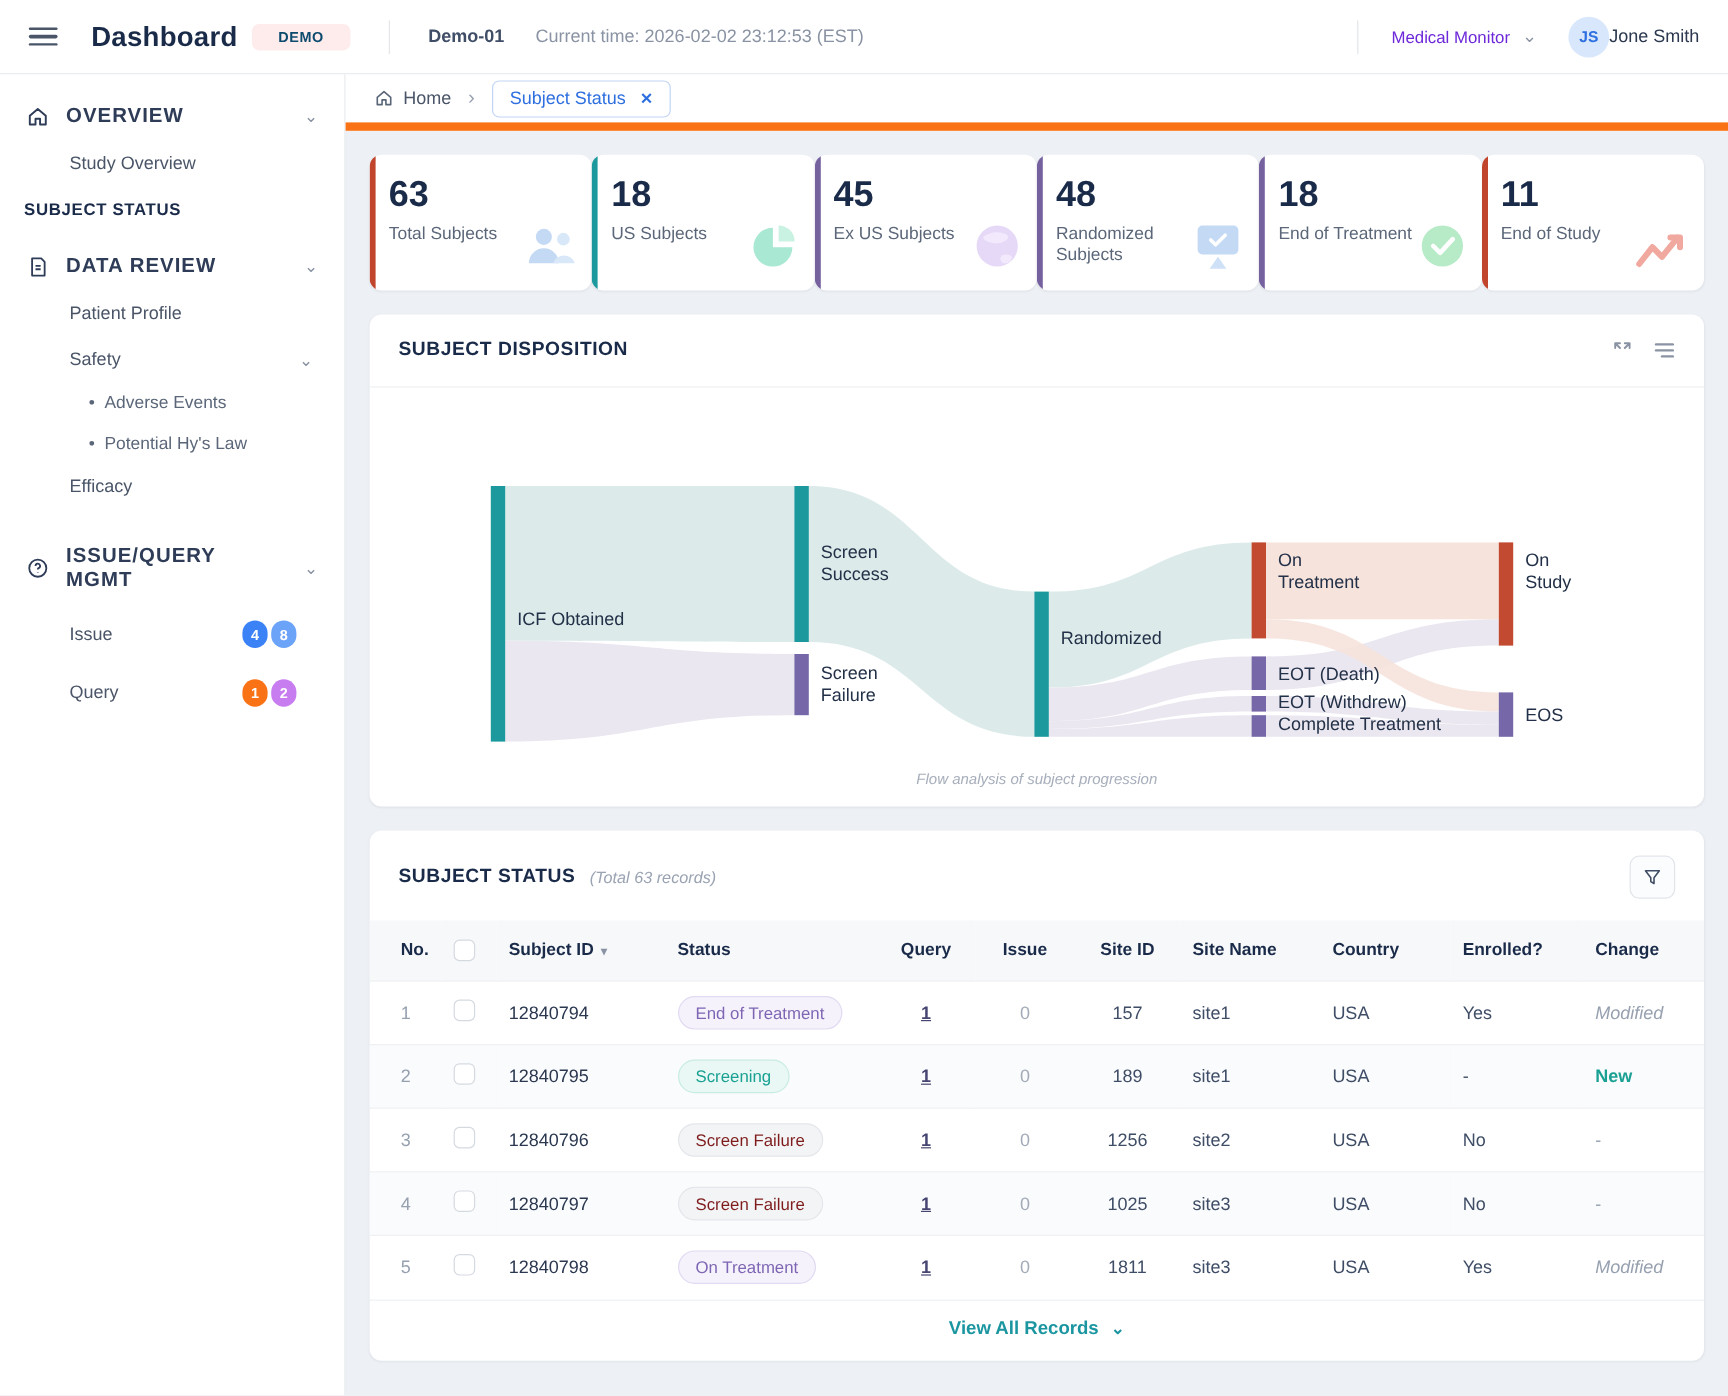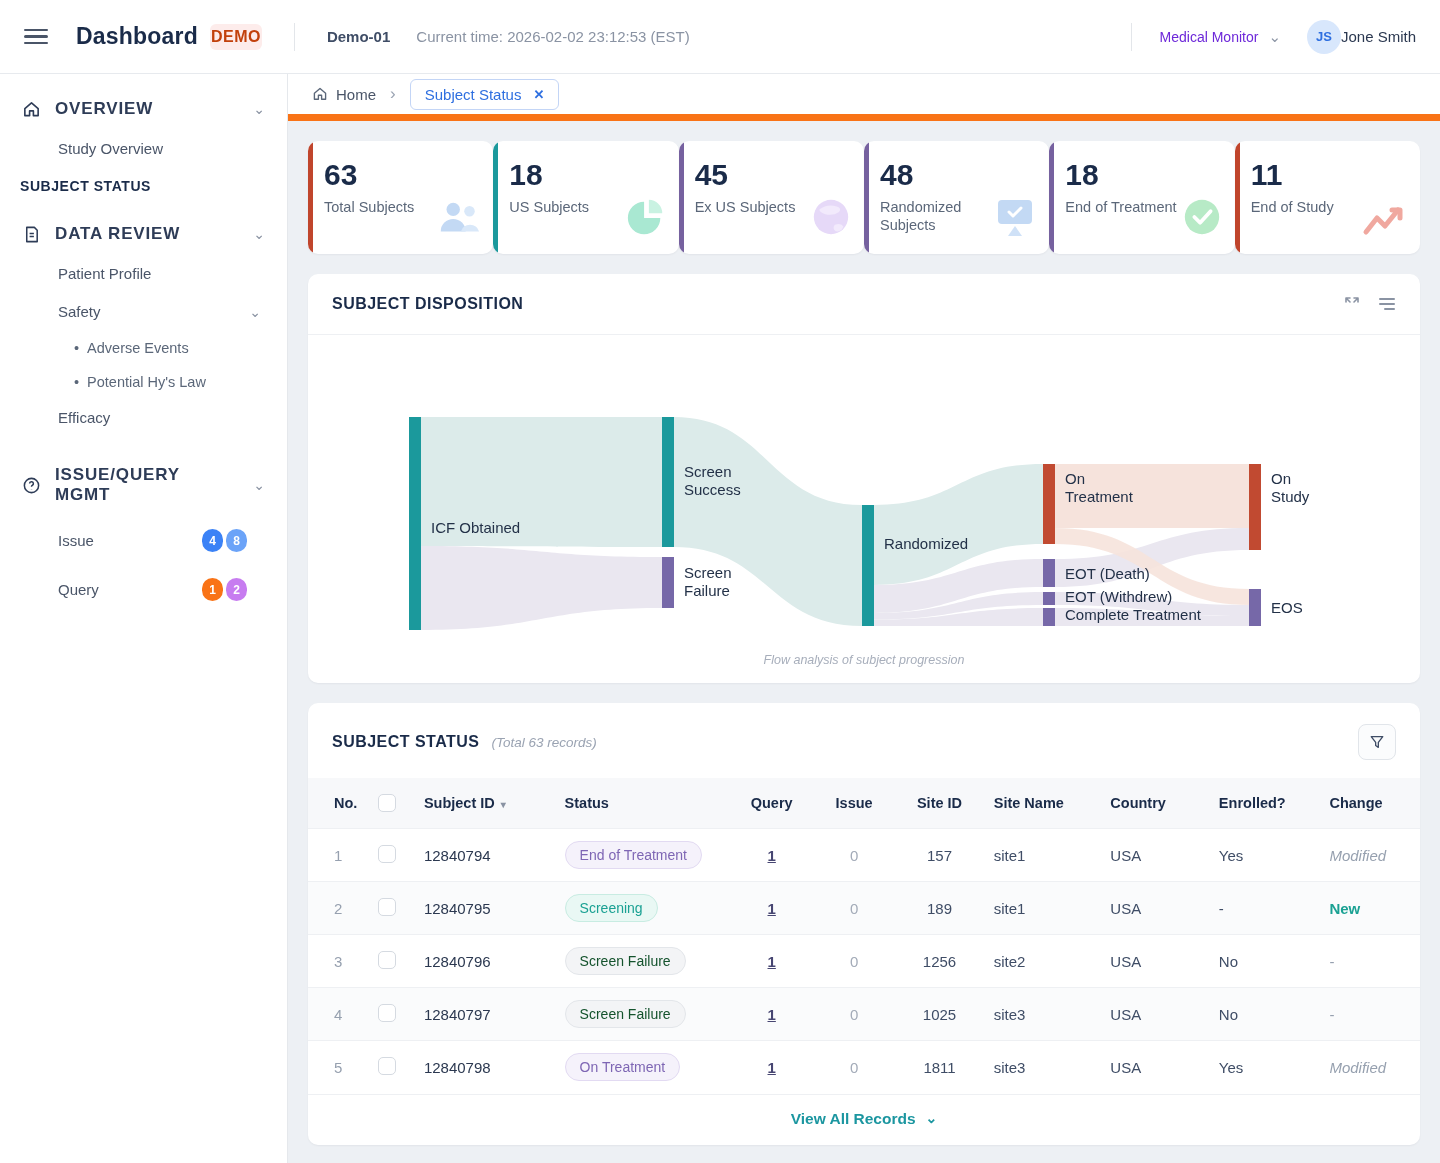--- a/index.html
+++ b/index.html
@@ -1,24 +1,24 @@
 <!DOCTYPE html>
 <html><head>
 <meta charset="utf-8">
 <style>
   * { margin:0; padding:0; box-sizing:border-box; }
   html,body { width:1440px; height:1163px; font-family:"Liberation Sans", sans-serif; background:#edf0f4; color:#1c2b49; }
   .app { display:flex; flex-direction:column; height:100%; }
 
   
-  .header { height:74px; background:#fff; border-bottom:1px solid #e7eaee; display:flex; align-items:center; padding:0 24px; flex-shrink:0; }
+  .header { height:62px; background:#fff; border-bottom:1px solid #e7eaee; display:flex; align-items:center; padding:0 24px; flex-shrink:0; }
   .hamburger { width:24px; cursor:pointer; display:flex; flex-direction:column; gap:4px; }
   .hamburger span { height:2.5px; background:#4a5568; border-radius:2px; }
   .app-title { font-size:23px; font-weight:800; color:#1a2b49; margin-left:28px; letter-spacing:.2px; }
-  .demo-badge { margin-left:12px; background:#fdeceb; color:#c2410c; font-size:16px; font-weight:700; padding:4px 1px; border-radius:6px; letter-spacing:.5px; }
+  .demo-badge { margin-left:12px; background:#fdeceb; color:#0c4a6e; font-size:12px; font-weight:700; padding:4px 22px; border-radius:6px; letter-spacing:.5px; }
   .vdiv { width:1px; height:28px; background:#e3e6ea; margin:0 32px; }
   .study-id { font-size:15px; color:#3f4d66; font-weight:600; }
   .cur-time { font-size:15px; color:#8a93a3; margin-left:26px; }
   .header-right { margin-left:auto; display:flex; align-items:center; }
   .role { font-size:14px; color:#6d28d9; }
   .chev { color:#8a93a3; font-size:15px; margin-left:10px; line-height:1; }
   .avatar { width:34px; height:34px; border-radius:50%; background:#d8e7fc; color:#2e6fe0; font-weight:700; font-size:13px; display:flex; align-items:center; justify-content:center; margin-left:26px; }
   .user-name { font-size:15px; color:#2b3850; }
 
   
@@ -90,21 +90,21 @@
   .col-sitename { width:116px; }
   .col-country { width:108px; }
   .col-enrolled { width:110px; }
   .col-change { width:100px; }
   .subject-id { color:#2b3850; }
   .checkbox { width:18px; height:18px; border:1.5px solid #d5dae1; border-radius:5px; background:#fff; cursor:pointer; }
   .sort-caret { font-size:10px; color:#8a93a3; margin-left:6px; }
   .pill { display:inline-block; padding:5px 14px; border-radius:15px; font-size:14px; white-space:nowrap; }
   .pill-purple { background:#f5f2fb; border:1px solid #e2daf2; color:#7e66b4; }
   .pill-teal { background:#e9f8f4; border:1px solid #c8ece2; color:#1aa193; }
-  .pill-gray { background:#f3f4f6; border:1px solid #e3e6ea; color:#14532d; }
+  .pill-gray { background:#f3f4f6; border:1px solid #e3e6ea; color:#7f1d1d; }
   .query-link { color:#474672; font-weight:700; text-decoration:underline; cursor:pointer; }
   .issue-zero { color:#a3abb8; }
   .chg-modified { font-style:italic; color:#96a0af; }
   .chg-new { font-weight:700; color:#1aa193; }
   .chg-dash { color:#96a0af; }
   .table-footer { border-top:1px solid #eef0f3; text-align:center; padding:15px 0 17px; }
   .view-all { font-size:15.5px; font-weight:700; color:#1b96a0; cursor:pointer; display:inline-flex; align-items:center; gap:10px; }
 </style>
 </head>
 <body>

